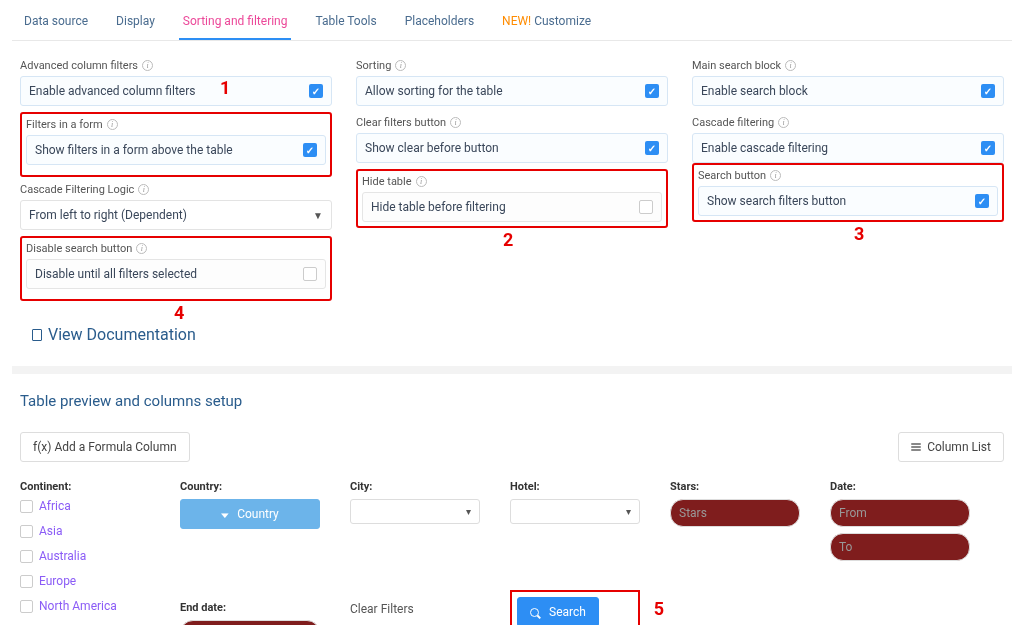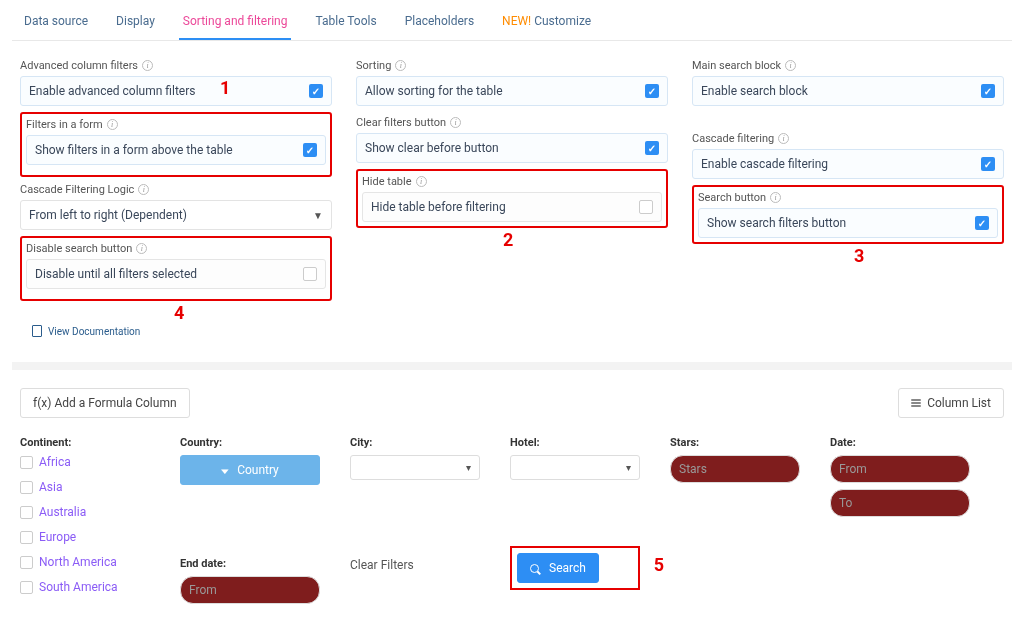--- a/index.html
+++ b/index.html
@@ -18,21 +18,21 @@
 .field-box.plain { background: #fff; border: 1px solid #e3e3e3; }
 .field-box.opaque { background: #fdfdfd; border: 1px solid #e5e5e5; }
 .check { width: 14px; height: 14px; border-radius: 2px; display: inline-flex; align-items: center; justify-content: center; }
 .check.on { background: #2d8ef4; }
 .check.on::after { content: "✓"; color: #fff; font-size: 10px; font-weight: bold; }
 .check.off { border: 1px solid #ccc; background: #fff; }
 .dropdown-arrow { color: #555; font-size: 10px; }
 .hl { border: 2px solid #e60000; border-radius: 3px; padding: 4px; }
 .hl-num { position: absolute; color: #e60000; font-size: 18px; font-weight: bold; }
 .doc-link { padding: 14px 8px 22px 20px; }
-.doc-link a { color: #2a5c8c; font-size: 10px; text-decoration: none; display: inline-flex; align-items: center; gap: 6px; }
+.doc-link a { color: #2a5c8c; font-size: 16px; text-decoration: none; display: inline-flex; align-items: center; gap: 6px; }
 .doc-icon { width: 10px; height: 12px; border: 1px solid #2a5c8c; border-radius: 1px; position: relative; }
 .section2 { border-top: 8px solid #f3f3f3; padding: 18px 8px 30px 8px; }
 .section-title { color: #2a5c8c; font-size: 15px; margin-bottom: 22px; }
 .section-actions { display: flex; justify-content: space-between; margin-bottom: 18px; }
 .btn { border: 1px solid #ddd; border-radius: 3px; padding: 7px 12px; background: #fff; color: #444; font-size: 12px; cursor: pointer; display: inline-flex; align-items: center; gap: 6px; }
 .btn.primary { background: #2d8ef4; color: #fff; border-color: #2d8ef4; }
 .btn.light { background: #6cb4ea; color: #fff; border-color: #6cb4ea; width: 100%; justify-content: center; }
 .filter-row { display: flex; gap: 30px; }
 .filter-col { display: flex; flex-direction: column; gap: 6px; }
 .fc-label { font-size: 11px; font-weight: bold; color: #333; }
@@ -160,32 +160,32 @@
         <div class="setting-label">
             <span>Main search block</span>
             <span class="info-icon">i</span>
           </div>
         <div class="field-box">
           <span>Enable search block</span>
             <span class="check on"></span>
         </div>
       </div>
 
-      <div class="setting" style="margin-top:26px;">
+      <div class="setting" style="margin-top:10px;">
         <div class="setting-label">
             <span>Cascade filtering</span>
             <span class="info-icon">i</span>
           </div>
         <div class="field-box">
           <span>Enable cascade filtering</span>
             <span class="check on"></span>
         </div>
       </div>
 
-      <div class="hl" style="margin-top:6px; position:relative;">
+      <div class="hl" style="margin-top:0; position:relative;">
         <div class="setting">
           <div class="setting-label">
               <span>Search button</span>
               <span class="info-icon">i</span>
             </div>
           <div class="field-box">
             <span>Show search filters button</span>
               <span class="check on"></span>
           </div>
         </div>
@@ -195,20 +195,21 @@
   </div>
 
   <div class="doc-link">
     <a href="#">
       <span class="doc-icon"></span>
       <span>View Documentation</span>
     </a>
   </div>
 
   <div class="section2">
+    <div class="section-title">Table preview and columns setup</div>
     <div class="section-actions">
       <div class="btn">f(x)  Add a Formula Column</div>
       <div class="btn">
         <span class="grid-icon">
             <span></span>
             <span></span>
             <span></span>
           </span>
         <span>Column List</span>
       </div>

